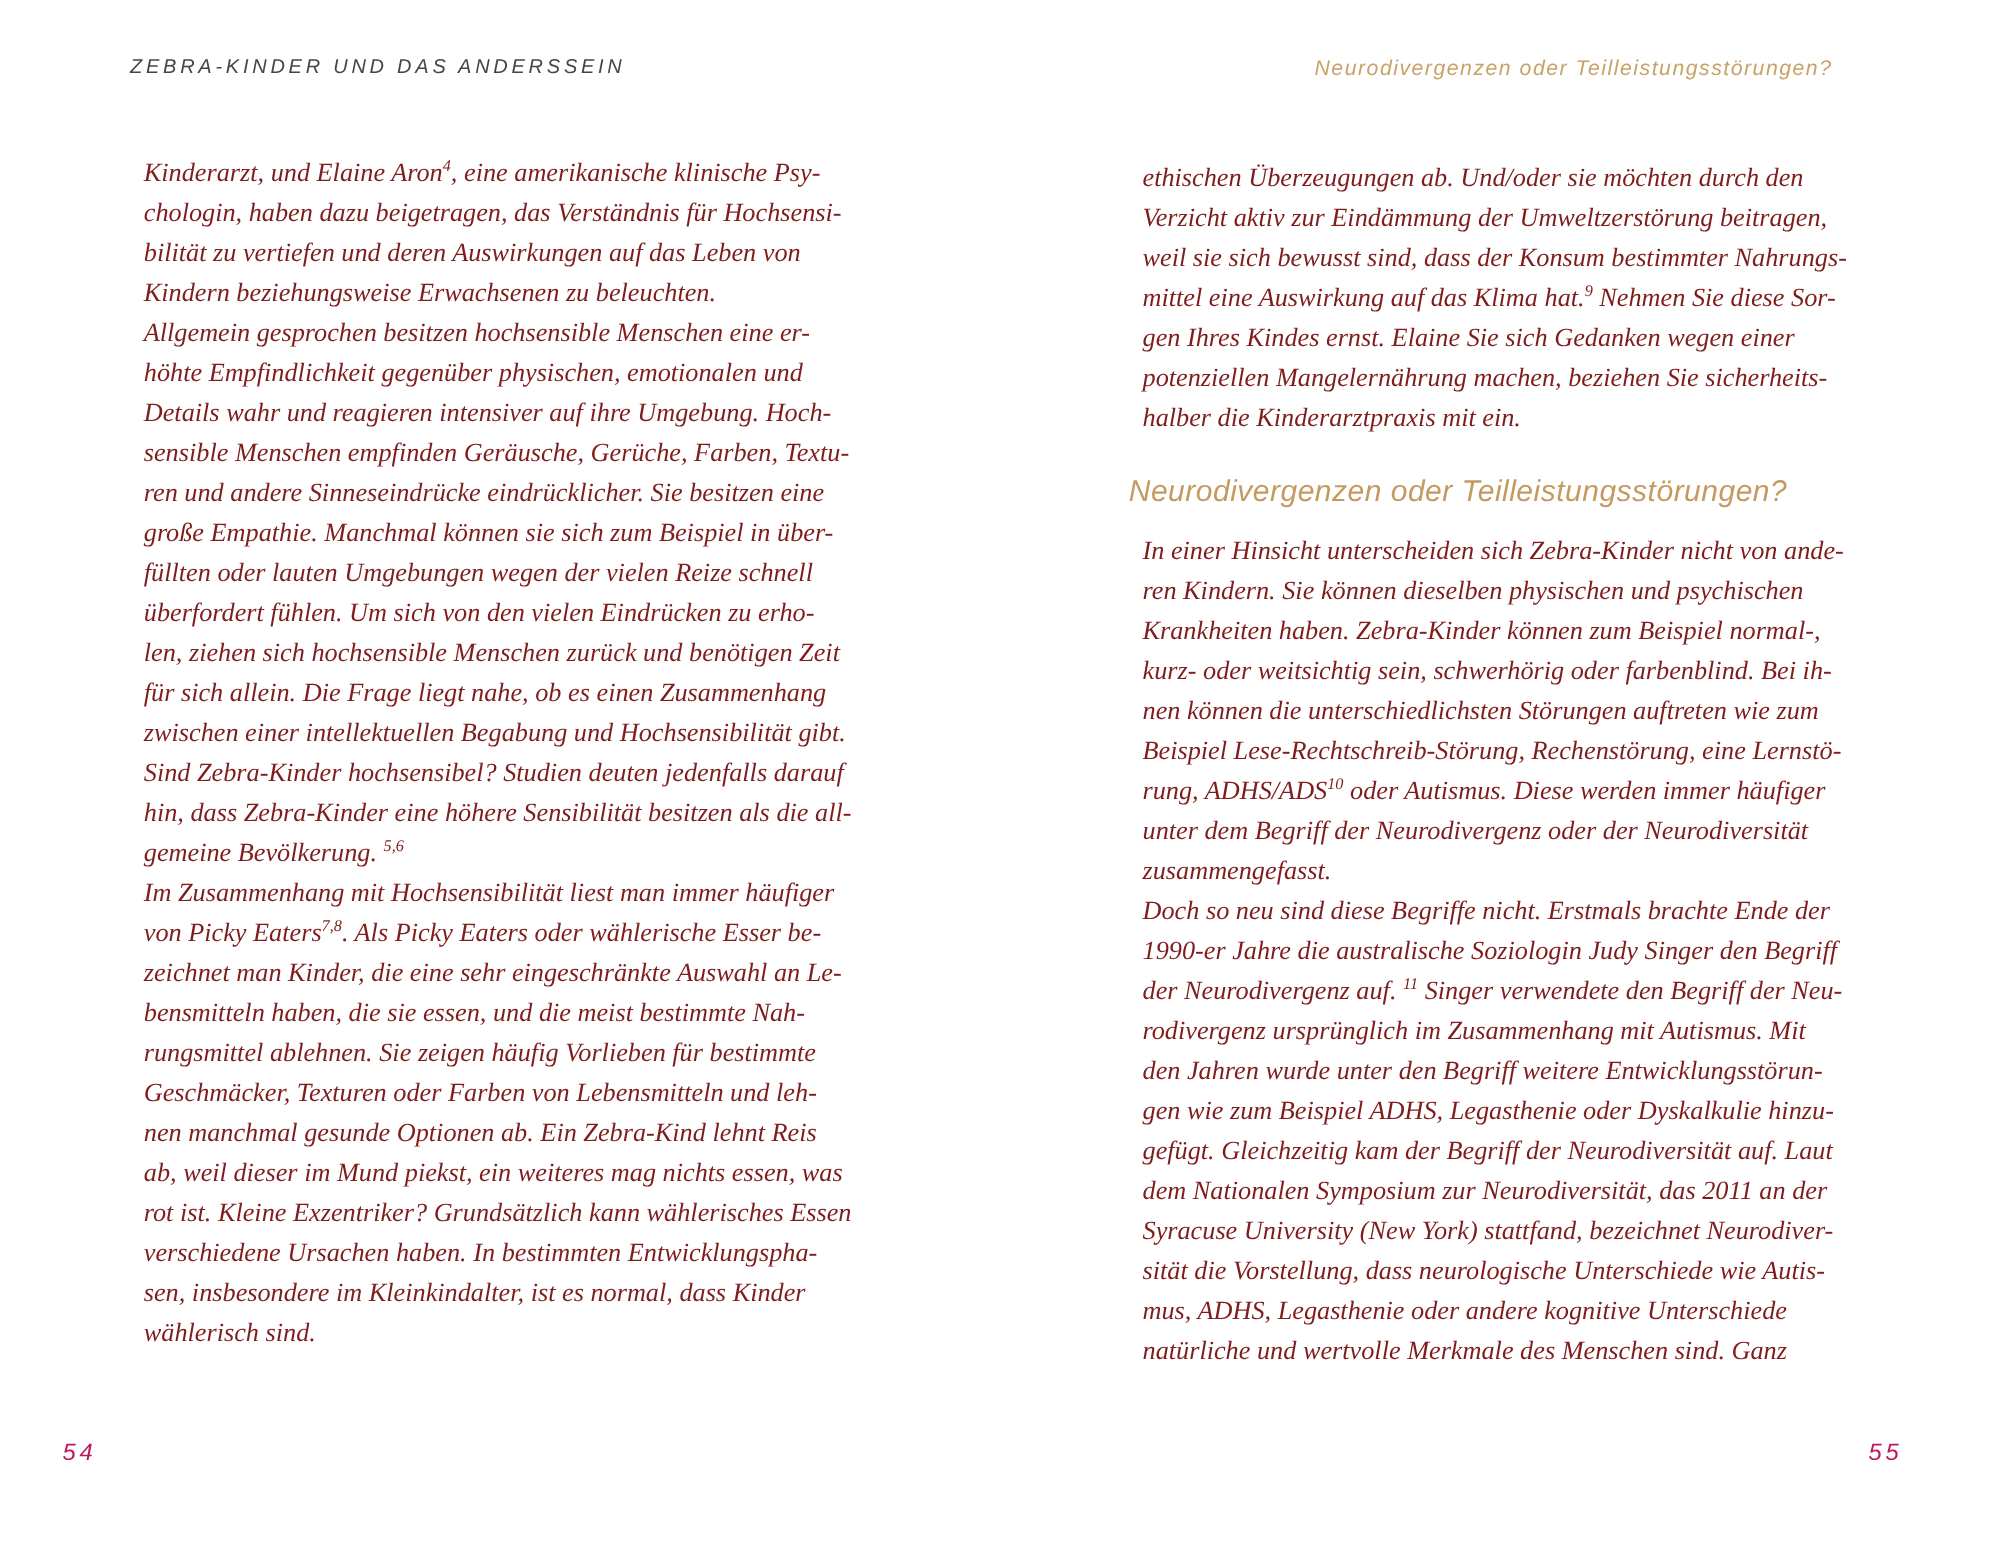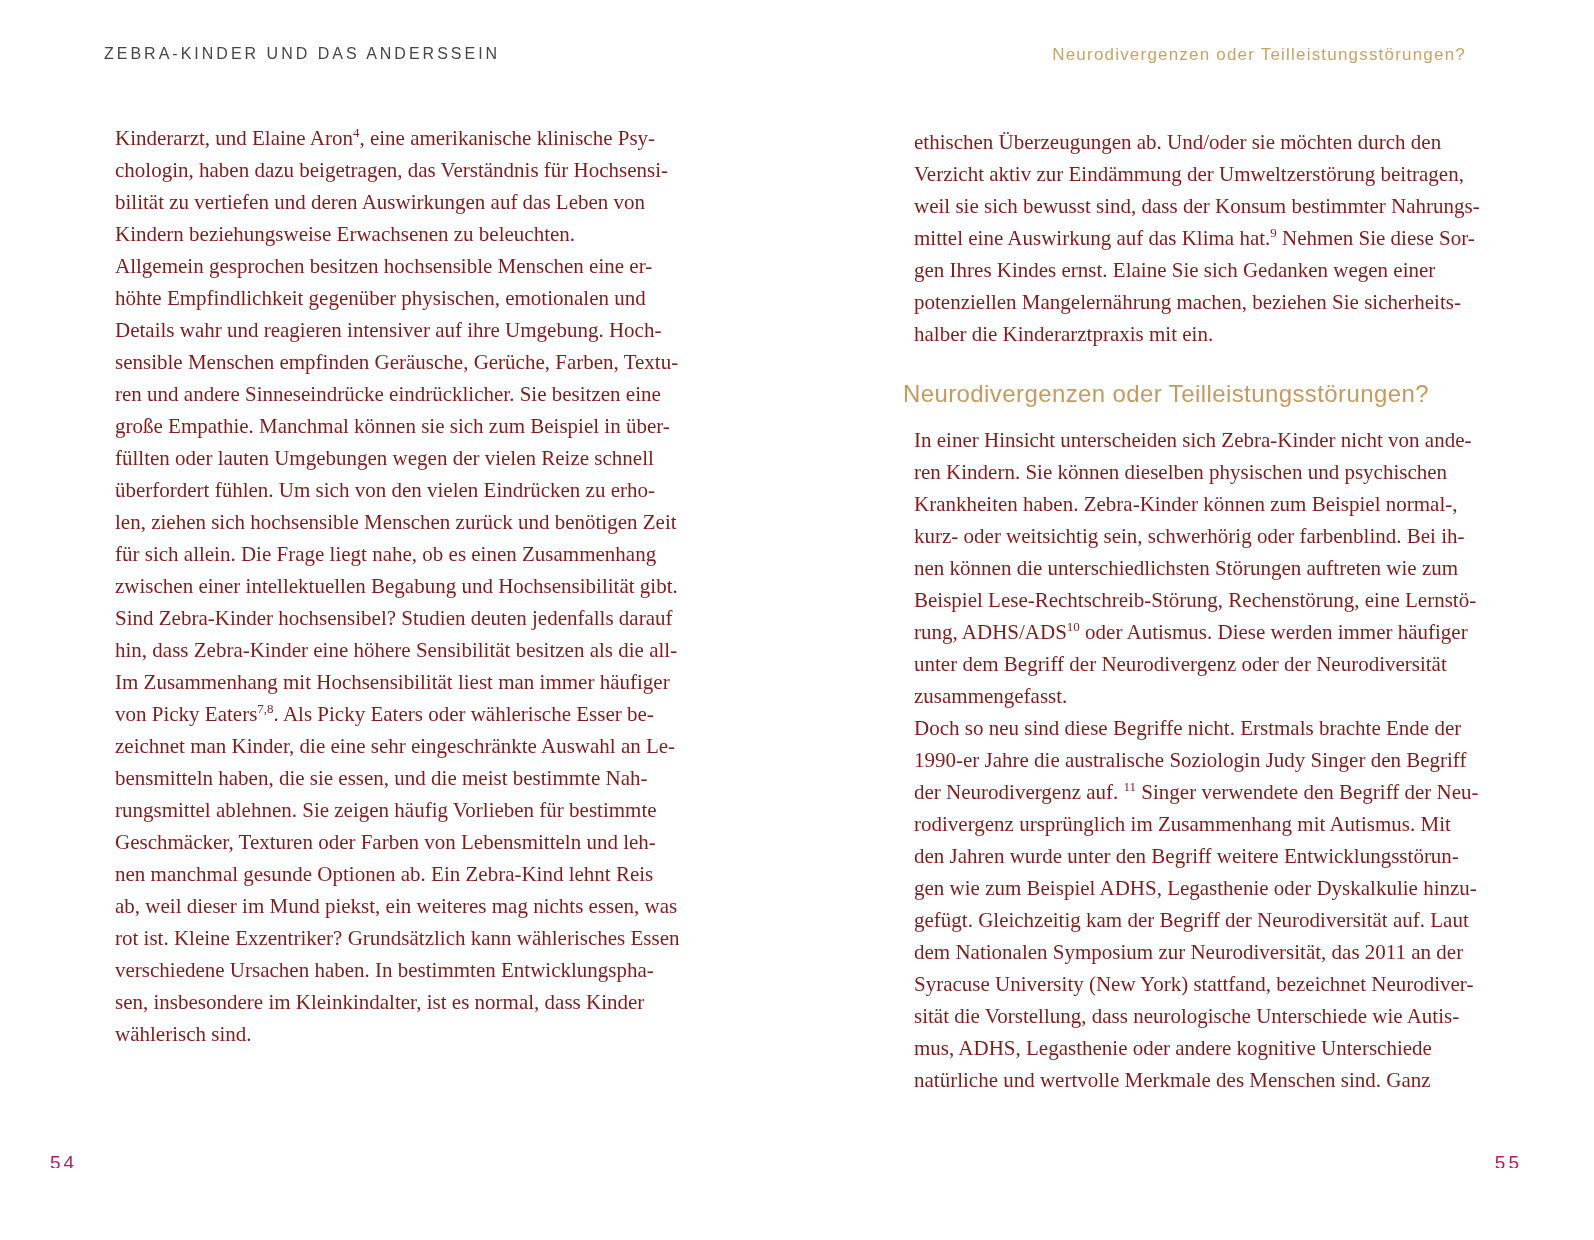--- a/index.html
+++ b/index.html
@@ -8,20 +8,21 @@
     background: #ffffff;
   }
   .book {
     position: relative;
     width: 1594px;
     height: 1168px;
     background: #ffffff;
     overflow: hidden;
     font-family: "Liberation Serif", serif;
     color: #1f1f1f;
+    font-style: italic;
   }
   .running-header {
     position: absolute;
     top: 45px;
     font-family: "Liberation Sans", sans-serif;
     font-size: 16px;
     white-space: nowrap;
   }
   .rh-left {
     left: 104px;
@@ -94,20 +95,21 @@
       <div class="line"><span>sensible Menschen empfinden Geräusche, Gerüche, Farben, Textu-</span></div>
       <div class="line"><span>ren und andere Sinneseindrücke eindrücklicher. Sie besitzen eine</span></div>
       <div class="line"><span>große Empathie. Manchmal können sie sich zum Beispiel in über-</span></div>
       <div class="line"><span>füllten oder lauten Umgebungen wegen der vielen Reize schnell</span></div>
       <div class="line"><span>überfordert fühlen. Um sich von den vielen Eindrücken zu erho-</span></div>
       <div class="line"><span>len, ziehen sich hochsensible Menschen zurück und benötigen Zeit</span></div>
       <div class="line"><span>für sich allein. Die Frage liegt nahe, ob es einen Zusammenhang</span></div>
       <div class="line"><span>zwischen einer intellektuellen Begabung und Hochsensibilität gibt.</span></div>
       <div class="line"><span>Sind Zebra-Kinder hochsensibel? Studien deuten jedenfalls darauf</span></div>
       <div class="line"><span>hin, dass Zebra-Kinder eine höhere Sensibilität besitzen als die all-</span></div>
+      <div class="line"><span>gemeine Bevölkerung. </span><sup>5,6</sup></div>
       <div class="line"><span>Im Zusammenhang mit Hochsensibilität liest man immer häufiger</span></div>
       <div class="line"><span>von Picky Eaters</span><sup>7,8</sup><span>. Als Picky Eaters oder wählerische Esser be-</span></div>
       <div class="line"><span>zeichnet man Kinder, die eine sehr eingeschränkte Auswahl an Le-</span></div>
       <div class="line"><span>bensmitteln haben, die sie essen, und die meist bestimmte Nah-</span></div>
       <div class="line"><span>rungsmittel ablehnen. Sie zeigen häufig Vorlieben für bestimmte</span></div>
       <div class="line"><span>Geschmäcker, Texturen oder Farben von Lebensmitteln und leh-</span></div>
       <div class="line"><span>nen manchmal gesunde Optionen ab. Ein Zebra-Kind lehnt Reis</span></div>
       <div class="line"><span>ab, weil dieser im Mund piekst, ein weiteres mag nichts essen, was</span></div>
       <div class="line"><span>rot ist. Kleine Exzentriker? Grundsätzlich kann wählerisches Essen</span></div>
       <div class="line"><span>verschiedene Ursachen haben. In bestimmten Entwicklungspha-</span></div>

